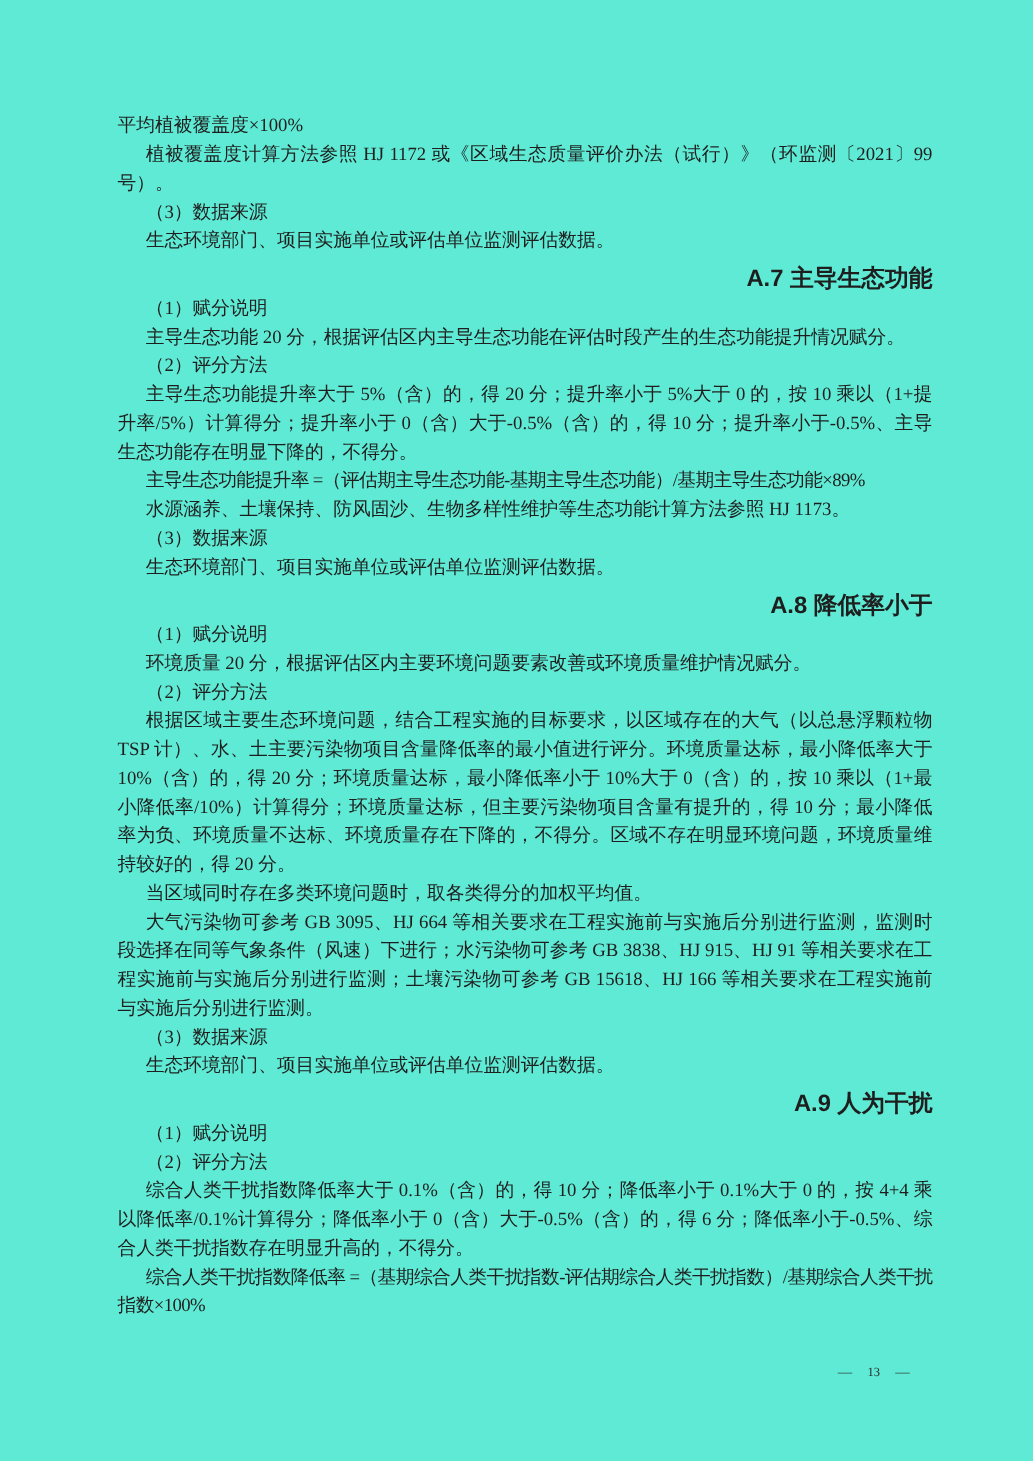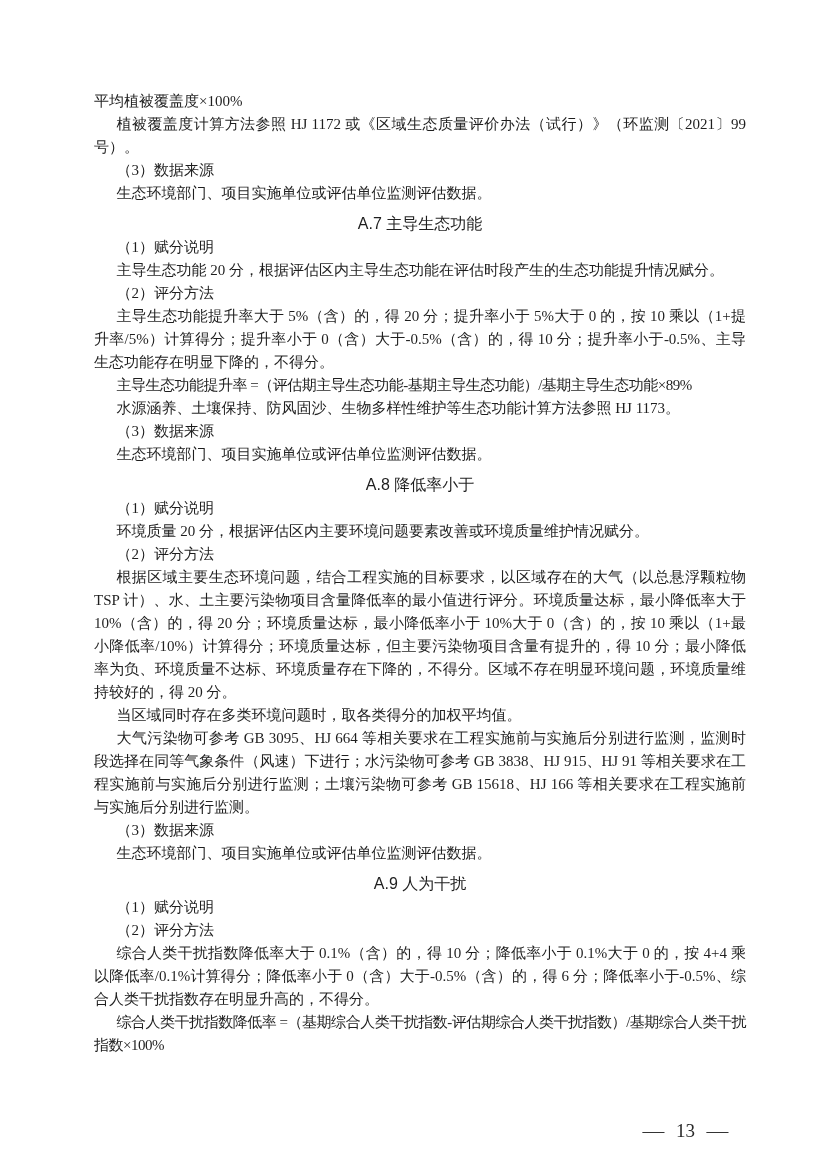--- a/index.html
+++ b/index.html
@@ -4,21 +4,21 @@
 <style>
   html, body {
     margin: 0;
     padding: 0;
     background: #e8e8e8;
   }
   .page {
     position: relative;
     width: 826px;
     height: 1169px;
-    background: #ffffff;
+    background: #5eead4;
     overflow: hidden;
     font-family: "Liberation Serif", "DejaVu Serif", serif;
     color: #1e1e1e;
   }
   .content {
     position: absolute;
     left: 94px;
     top: 90px;
     width: 652px;
     font-size: 15px;
@@ -31,36 +31,35 @@
   }
   .para.no-indent {
     text-indent: 0;
   }
   .formula {
     letter-spacing: -0.5px;
   }
   .heading {
     margin: 7px 0 1px 0;
     font-family: "Liberation Sans", "DejaVu Sans", sans-serif;
-    font-weight: 400;
-    font-size: 16px;
+    font-weight: 700;
+    font-size: 19px;
     line-height: 23px;
     text-indent: 0;
-    text-align: center;
+    text-align: right;
   }
   .footer {
     position: absolute;
     top: 1089px;
     left: 0;
     width: 727px;
     text-align: right;
-    font-size: 19px;
+    font-size: 10px;
     line-height: 20px;
     color: #2a2a2a;
-    margin-top: 32px;
   }
   .footer .num {
     display: inline-block;
     margin: 0 13px;
   }
   .footer .dash {
     display: inline-block;
     transform: scaleX(1.15);
   }
 </style>

